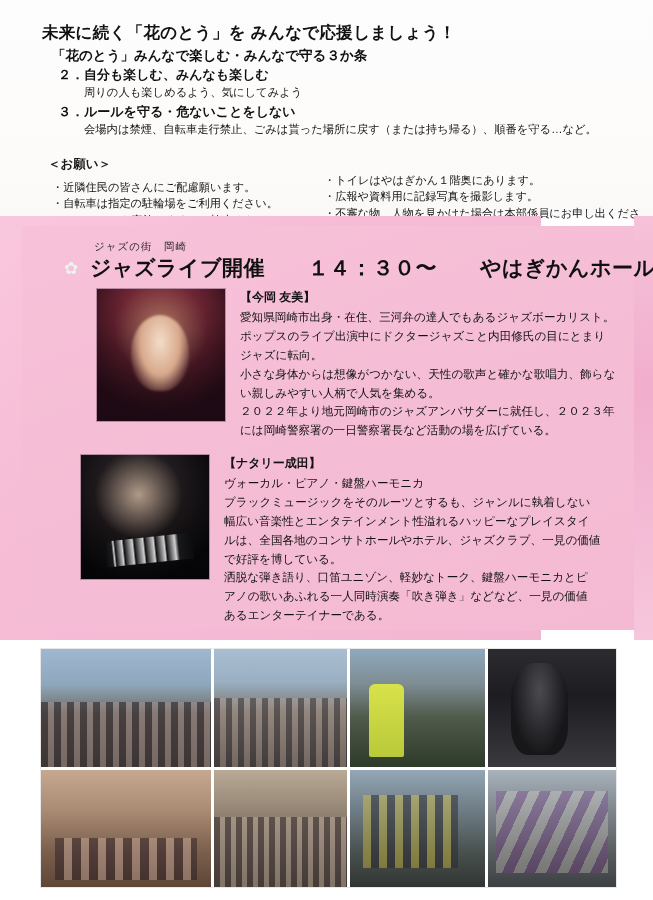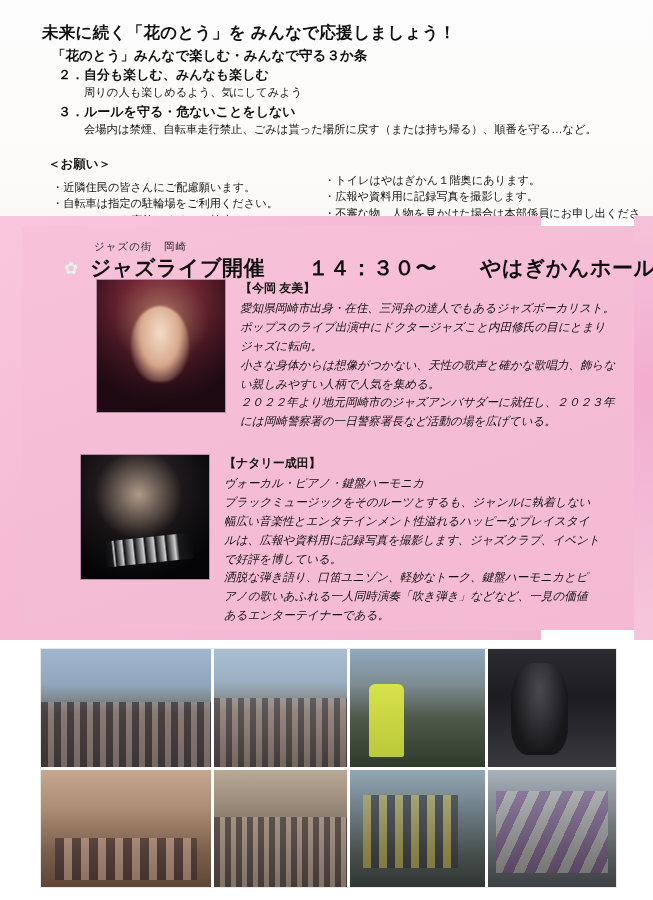--- a/index.html
+++ b/index.html
@@ -136,21 +136,21 @@
     font-weight: bold;
     letter-spacing: 0.5px;
     color: #101010;
     white-space: nowrap;
   }
   .artist-block {
     position: absolute;
     display: flex;
     gap: 14px;
   }
-  .artist-1 { left: 58px; top: 53px; padding-left: 16px; }
+  .artist-1 { left: 58px; top: 62px; padding-left: 16px; }
   .artist-2 { left: 58px; top: 228px; }
   .photo {
     width: 128px;
     height: 132px;
     flex: 0 0 128px;
     border: 1px solid #b98ba3;
     position: relative;
     overflow: hidden;
   }
   .photo-2 { height: 124px; }
@@ -191,21 +191,21 @@
     font-size: 11.6px;
     line-height: 1.62;
     color: #121212;
   }
   .artist-name {
     font-weight: bold;
     font-size: 12px;
     display: block;
     margin-bottom: 1px;
   }
-  .artist-line { display: block; font-style: italic; }
+  .artist-line { display: block; }
 
   
   .edge-deco {
     position: absolute;
     left: 0;
     top: 216px;
     width: 22px;
     height: 424px;
     background: linear-gradient(180deg, #f6c2da 0%, #efa9ca 30%, #f3b8d3 60%, #f7cade 100%);
   }
@@ -338,21 +338,21 @@
 
       <div class="artist-block artist-2">
         <div class="photo photo-2">
           <div class="photo-inner-2"></div>
         </div>
         <div class="artist-text">
           <span class="artist-name">【ナタリー成田】</span>
           <span class="artist-line">ヴォーカル・ピアノ・鍵盤ハーモニカ</span>
           <span class="artist-line">ブラックミュージックをそのルーツとするも、ジャンルに執着しない</span>
           <span class="artist-line">幅広い音楽性とエンタテインメント性溢れるハッピーなプレイスタイ</span>
-          <span class="artist-line">ルは、広報や資料用に記録写真を撮影します、ジャズクラブ、イベント</span>
+          <span class="artist-line">ルは、全国各地のコンサトホールやホテル、ジャズクラブ、一見の価値</span>
           <span class="artist-line">で好評を博している。</span>
           <span class="artist-line">洒脱な弾き語り、口笛ユニゾン、軽妙なトーク、鍵盤ハーモニカとピ</span>
           <span class="artist-line">アノの歌いあふれる一人同時演奏「吹き弾き」などなど、一見の価値</span>
           <span class="artist-line">あるエンターテイナーである。</span>
         </div>
       </div>
 
     </div>
   </div>
 

